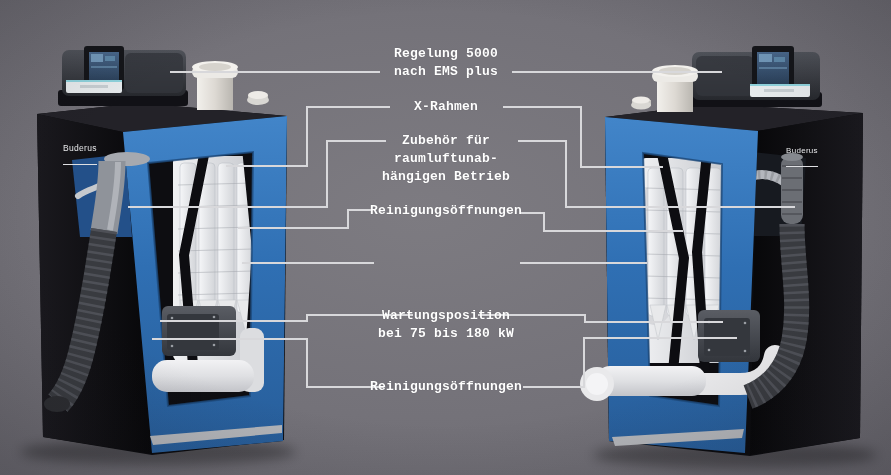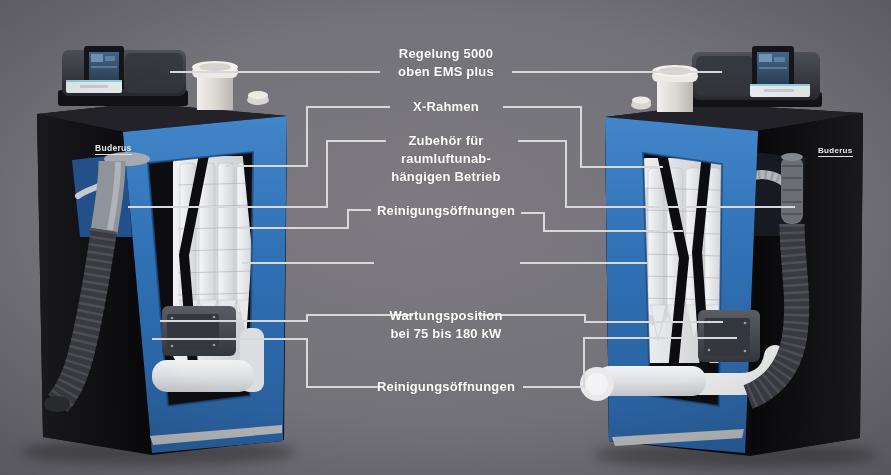--- a/index.html
+++ b/index.html
@@ -6,24 +6,25 @@
   #stage{
     position:relative;width:891px;height:475px;overflow:hidden;
     font-family:"Liberation Sans",sans-serif;
     background:radial-gradient(ellipse at 47% 45%, #7d7b81 0%, #747279 55%, #6a686f 100%);
   }
   #scene{position:absolute;left:0;top:0;}
   .callout{
     position:absolute;left:353px;width:186px;text-align:center;
     color:#ffffff;font-weight:bold;font-size:13px;line-height:18px;letter-spacing:.2px;
     text-shadow:0 0 1px rgba(0,0,0,.25);
+    font-family:Liberation Mono, monospace;
   }
   .brand-logo{
-    position:absolute;color:#e6e7e9;font-weight:bold;font-size:8.5px;letter-spacing:.3px;
-    border-bottom:1px solid #dfe0e3;padding-bottom:1px;line-height:9px;margin-left:32px;
+    position:absolute;color:#e6e7e9;font-weight:normal;font-size:8.5px;letter-spacing:.3px;
+    border-bottom:1px solid #dfe0e3;padding-bottom:11px;line-height:9px;
   }
   #logo-left{left:63px;top:144px;}
   #logo-right{left:786px;top:146px;font-size:8px;}
 </style>
 </head>
 <body>
 
 <div id="stage">
 
 <svg id="scene" width="891" height="475" viewBox="0 0 891 475">
@@ -309,21 +310,21 @@
   </g>
 
   <rect x="0" y="0" width="891" height="475" fill="url(#vign)" pointer-events="none"></rect>
 </svg>
 
 <span class="brand-logo" id="logo-left">Buderus</span>
 <span class="brand-logo" id="logo-right">Buderus</span>
 
 <div class="callout" style="top:45px">
   <div>Regelung 5000</div>
-  <div>oben EMS plus</div>
+  <div>nach EMS plus</div>
 </div>
 <div class="callout" style="top:132px">
   <div>Zubehör für</div>
   <div>raumluftunab-</div>
   <div>hängigen Betrieb</div>
 </div>
 <div class="callout" style="top:98px">
   <div>X-Rahmen</div>
 </div>
 <div class="callout" style="top:202px">

